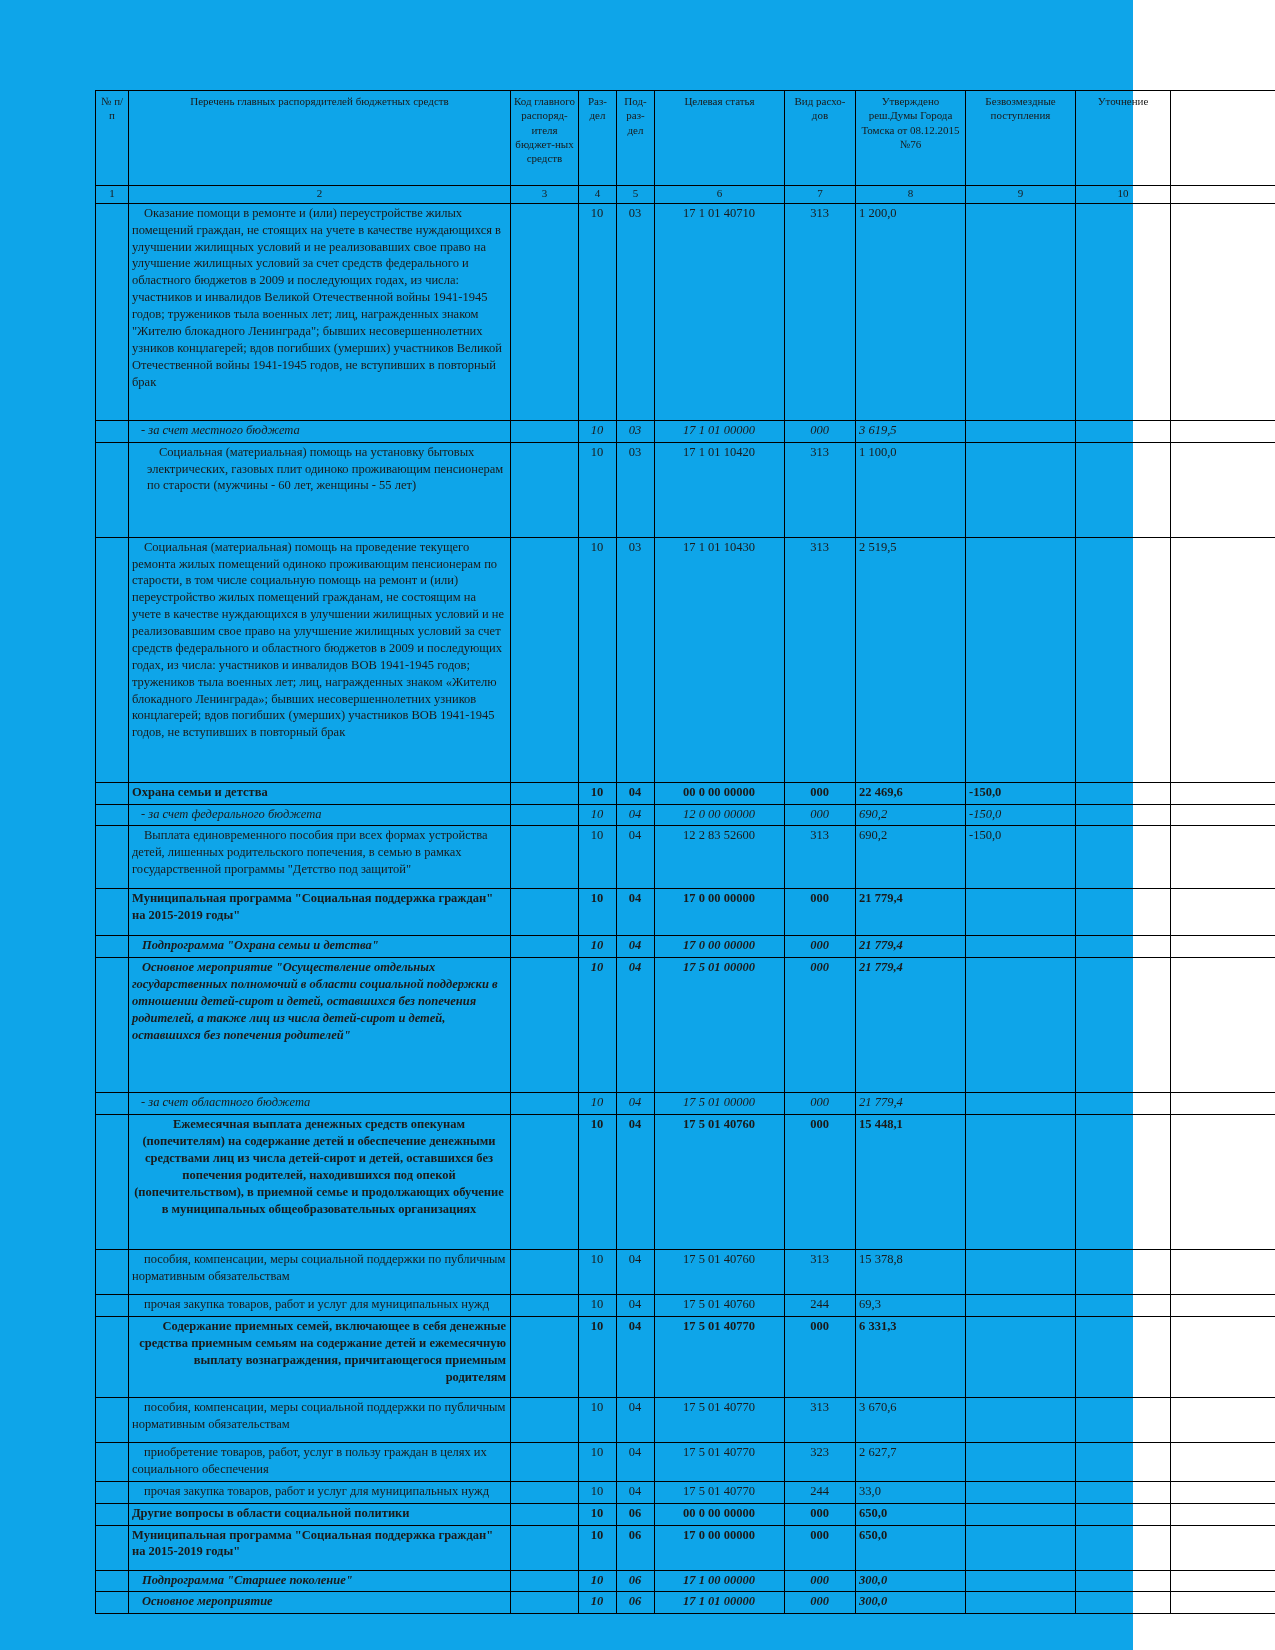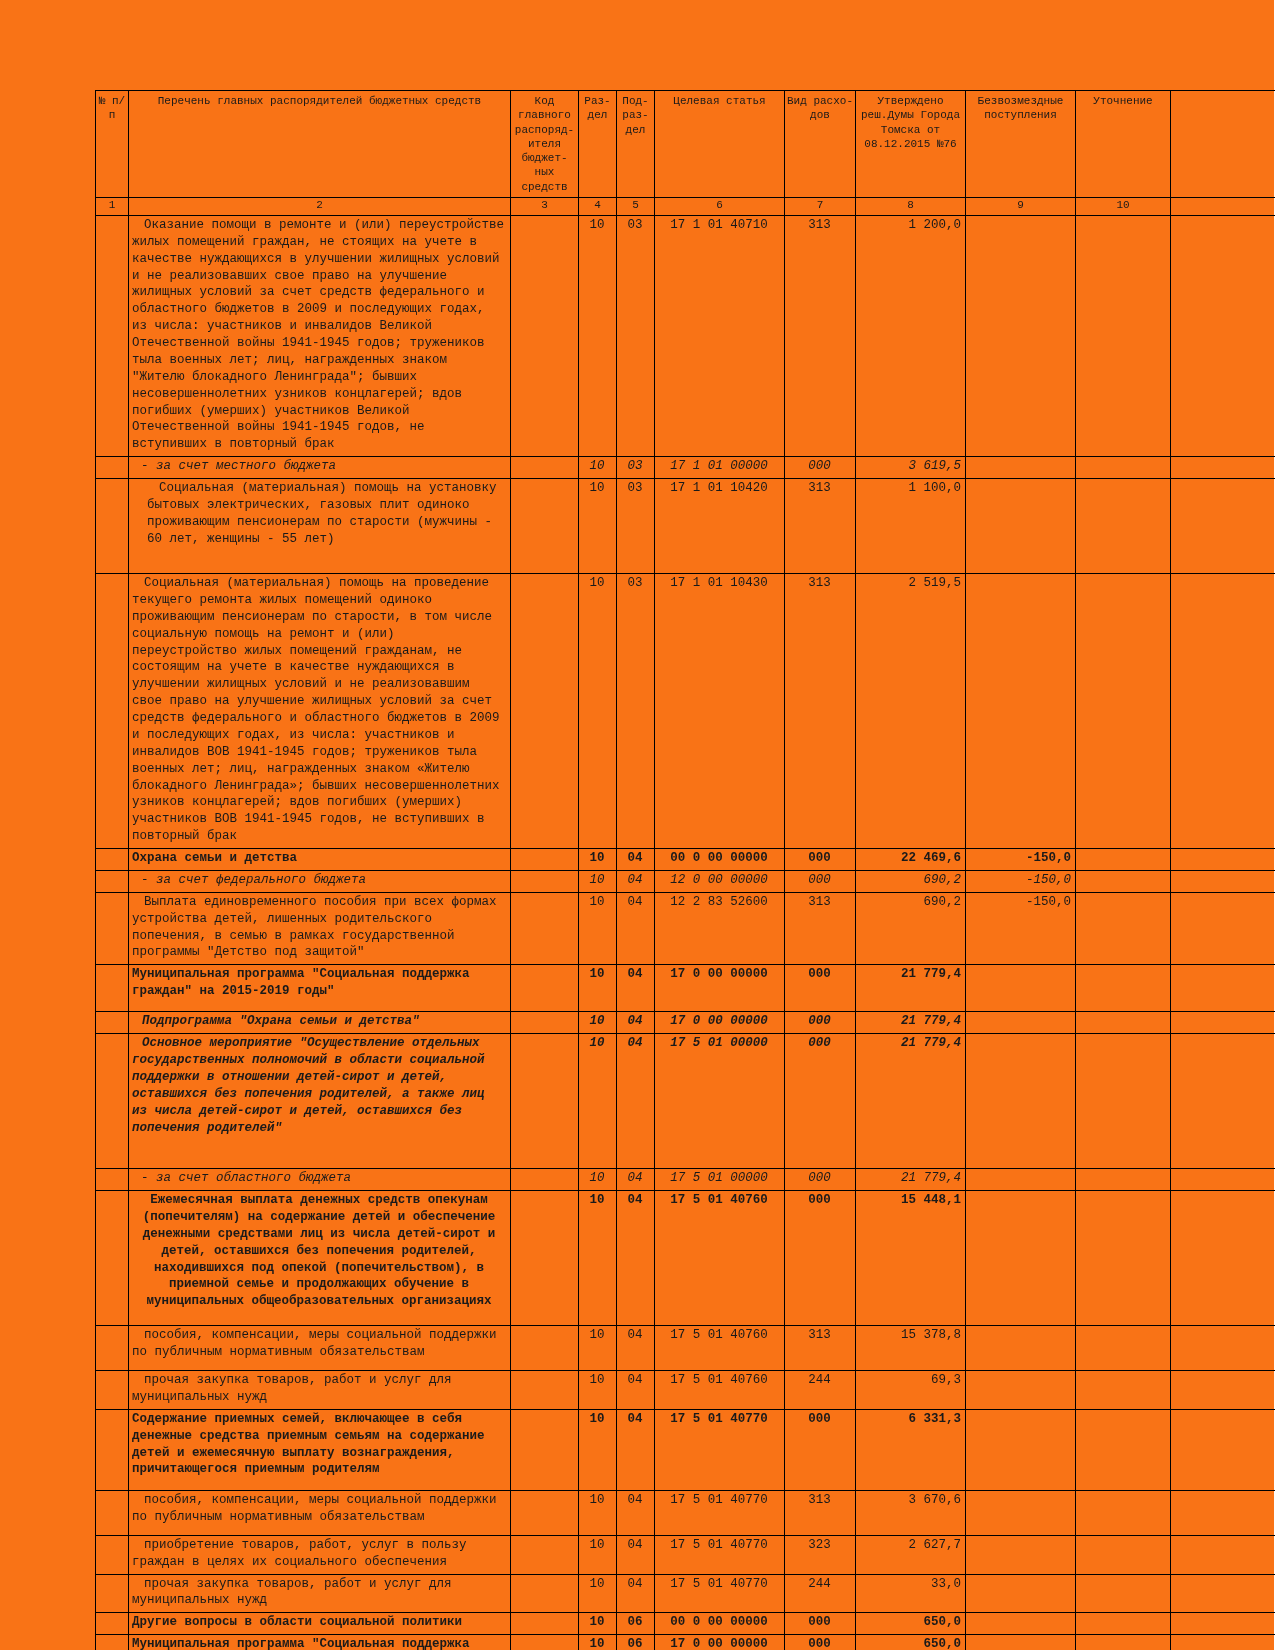--- a/index.html
+++ b/index.html
@@ -9,24 +9,23 @@
   }
   body {
     width: 1275px;
     height: 1650px;
     overflow: hidden;
     font-family: "Liberation Serif", serif;
     color: #1a1a1a;
   }
   .sheet {
     position: relative;
-    width: 1274px;
+    width: 1133px;
     height: 1650px;
-    background: #f97316;
-    font-family: Liberation Mono, monospace;
+    background: #0ea5e9;
   }
   table.budget {
     position: absolute;
     left: 95px;
     top: 90px;
     border-collapse: collapse;
     table-layout: fixed;
     width: 1215px;
   }
   table.budget th,
@@ -49,21 +48,21 @@
     padding: 3px 2px;
   }
   tr.num-row td {
     text-align: center;
     font-size: 11px;
     height: 14px;
     padding: 0 2px 2px 2px;
   }
   td.c-npp, td.c-code { text-align: center; }
   td.c-rz, td.c-pr, td.c-csr, td.c-vr { text-align: center; }
-  td.c-sum { text-align: right; padding-right: 6px; }
+  td.c-sum { text-align: left; padding-right: 6px; }
   td.c-name { text-align: left; }
 
   tr.st-normal td.c-name { text-indent: 12px; }
   tr.st-italic td { font-style: italic; }
   tr.st-italic td.c-name { padding-left: 12px; text-indent: 0; margin-top: 44px; }
   tr.st-bold td { font-weight: bold; }
   tr.st-bold-italic td { font-weight: bold; font-style: italic; }
   tr.st-bold-italic td.c-name { text-indent: 10px; }
 </style>
 </head>
@@ -290,21 +289,21 @@
     <td class="c-pr">04</td>
     <td class="c-csr">17 5 01 40760</td>
     <td class="c-vr">244</td>
     <td class="c-sum">69,3</td>
     <td class="c-sum"></td>
     <td class="c-ut"></td>
     <td class="c-extra"></td>
   </tr>
         <tr class="st-bold">
     <td class="c-npp"></td>
-    <td class="c-name" style="height: 76px;">Содержание приемных семей, включающее в себя денежные средства приемным семьям на содержание детей и ежемесячную выплату вознаграждения, причитающегося приемным родителям</td>
+    <td class="c-name" style="height: 76px; text-align: right;">Содержание приемных семей, включающее в себя денежные средства приемным семьям на содержание детей и ежемесячную выплату вознаграждения, причитающегося приемным родителям</td>
     <td class="c-code"></td>
     <td class="c-rz">10</td>
     <td class="c-pr">04</td>
     <td class="c-csr">17 5 01 40770</td>
     <td class="c-vr">000</td>
     <td class="c-sum">6 331,3</td>
     <td class="c-sum"></td>
     <td class="c-ut"></td>
     <td class="c-extra"></td>
   </tr>

